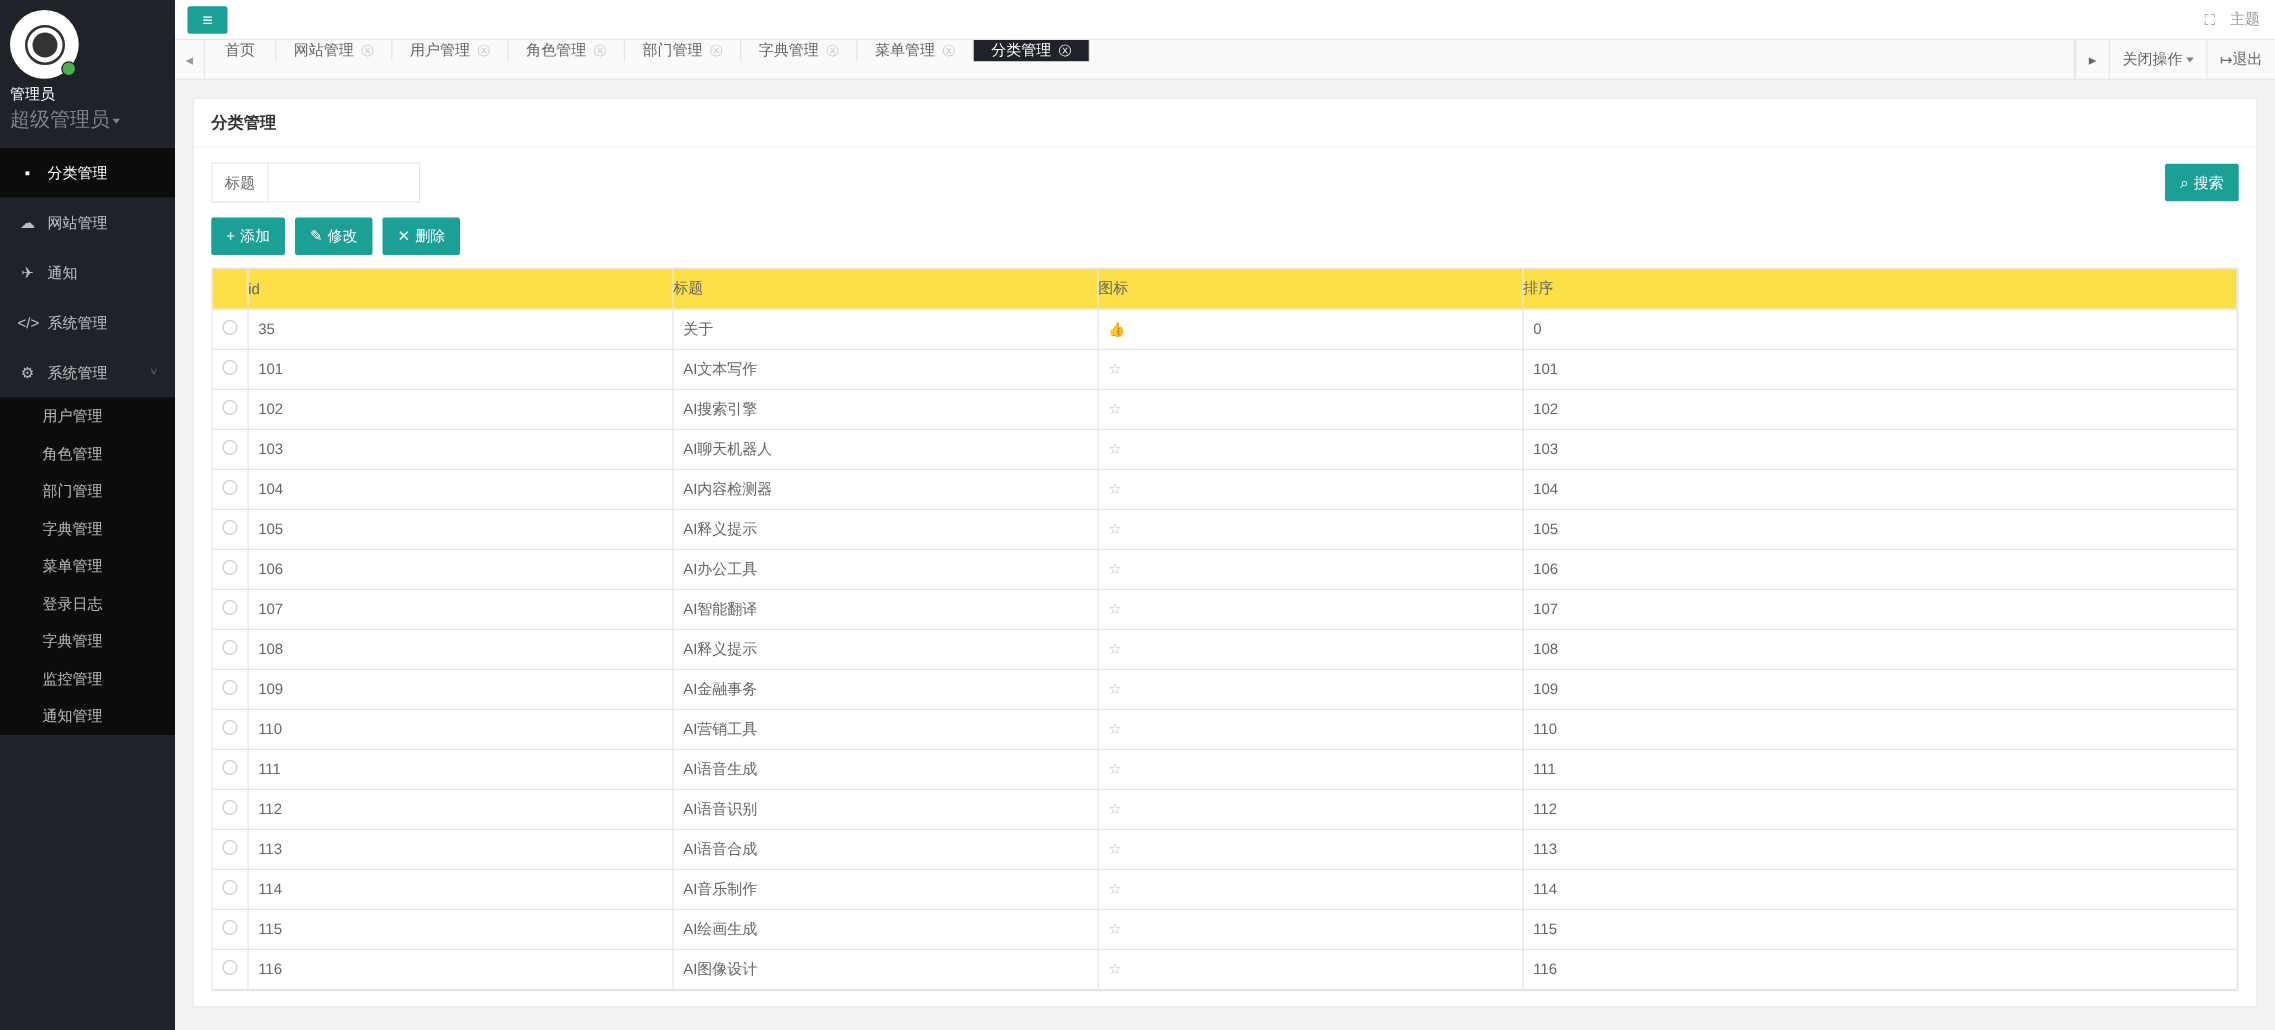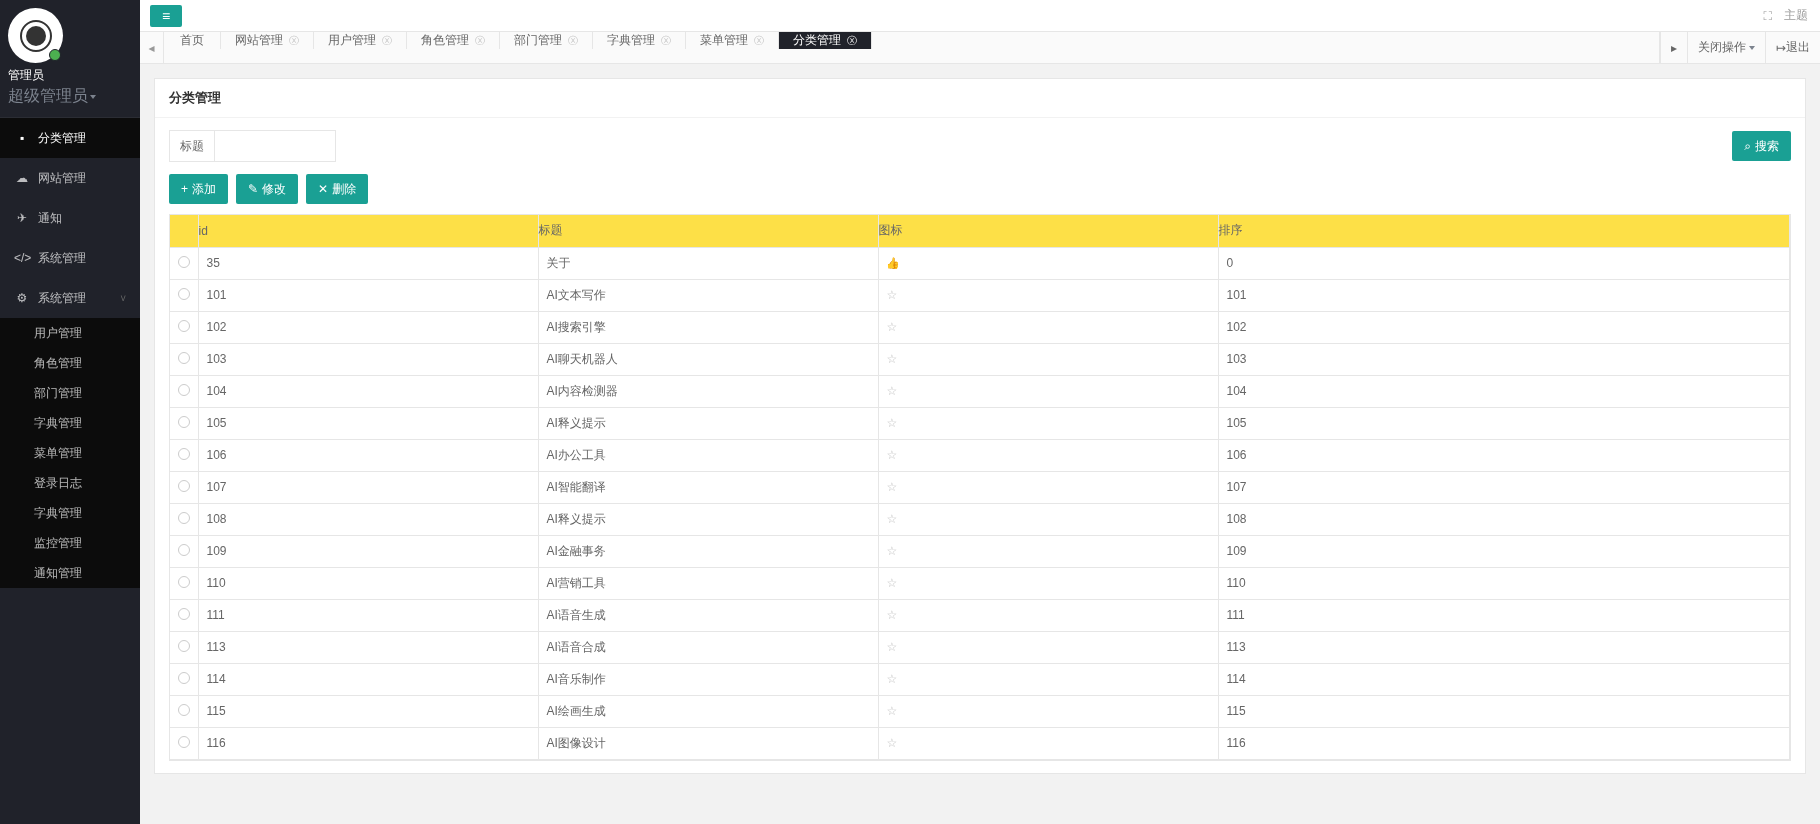--- a/index.html
+++ b/index.html
@@ -342,20 +342,27 @@
                 </tr>
                 <tr>
                   <td class="col-radio"><span class="radio"></span></td>
                   <td>111</td>
                   <td>AI语音生成</td>
                   <td><span class="icon-star"></span></td>
                   <td>111</td>
                 </tr>
                 <tr>
                   <td class="col-radio"><span class="radio"></span></td>
+                  <td>112</td>
+                  <td>AI语音识别</td>
+                  <td><span class="icon-star"></span></td>
+                  <td>112</td>
+                </tr>
+                <tr>
+                  <td class="col-radio"><span class="radio"></span></td>
                   <td>113</td>
                   <td>AI语音合成</td>
                   <td><span class="icon-star"></span></td>
                   <td>113</td>
                 </tr>
                 <tr>
                   <td class="col-radio"><span class="radio"></span></td>
                   <td>114</td>
                   <td>AI音乐制作</td>
                   <td><span class="icon-star"></span></td>

